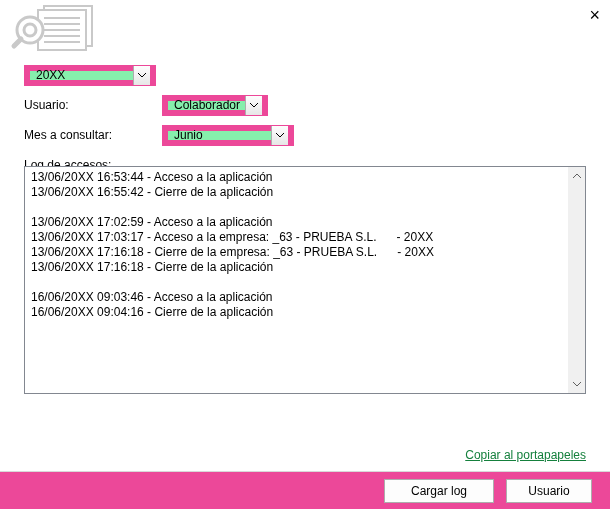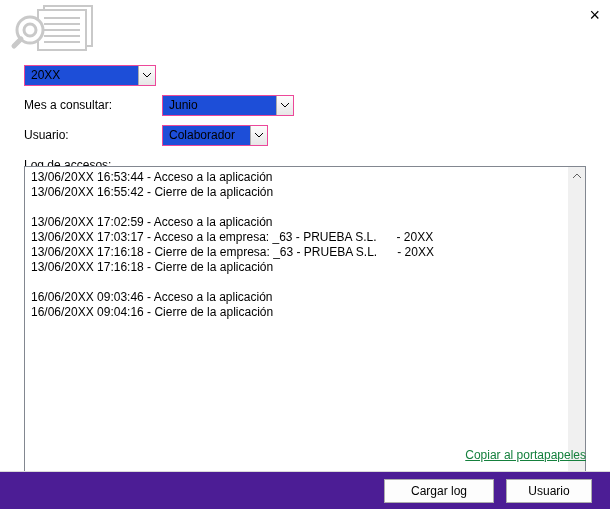--- a/index.html
+++ b/index.html
@@ -29,22 +29,22 @@
   .row {
     display: flex; align-items: center; height: 22px; margin-bottom: 8px;
   }
   .row label {
     width: 138px;
     font-size: 12px;
   }
   .combo {
     position: relative;
     width: 132px; height: 21px;
-    border: 1px solid #ec4899;
-    background: #1d4ed8;
+    border: 6px solid #ec4899;
+    background: #86efac;
     display: flex; align-items: center;
     cursor: default;
   }
   .combo.narrow { width: 106px; }
   .combo .val {
     flex: 1; padding: 0 6px; font-size: 12px; line-height: 19px;
     overflow: hidden; white-space: nowrap;
   }
   .combo .btn {
     width: 17px; height: 19px;
@@ -52,21 +52,21 @@
     background: linear-gradient(#fdfdfd,#e7e7e7);
     display: flex; align-items: center; justify-content: center;
   }
   .combo .btn svg { display: block; }
   .section-label {
     margin-top: 12px; margin-bottom: 4px;
     font-size: 12px;
   }
   .logbox-wrap {
     position: absolute; left: 24px; right: 24px; top: 166px;
-    height: 344px;
+    height: 228px;
     border: 1px solid #828790;
     background: #fff;
   }
   .logbox {
     position: absolute; left: 0; top: 0; right: 17px; bottom: 0;
     padding: 3px 6px;
     font-size: 12px;
     line-height: 15px;
     white-space: pre;
     overflow: hidden;
@@ -85,21 +85,21 @@
   .copy-link {
     position: absolute; right: 24px; top: 448px;
     font-size: 12px; color: #15803d;
     text-decoration: underline; cursor: pointer;
   }
   .footer {
     position: absolute; left: 0; right: 0; bottom: 0; height: 38px;
     border-top: 1px solid #d9d9d9;
     display: flex; justify-content: flex-end; align-items: center;
     padding-right: 18px; gap: 12px;
-    background: #4c1d95;
+    background: #ec4899;
   }
   .btn-std {
     min-width: 86px; height: 24px;
     border: 1px solid #adadad;
     background: #fdfdfd;
     font-size: 12px;
     padding: 0 14px;
     cursor: pointer;
   }
   .btn-std.wide { min-width: 110px; }
@@ -137,34 +137,34 @@
       <div class="combo">
         <div class="val">20XX</div>
         <div class="btn">
           <svg width="8" height="5">
               <path d="M0 0 L4 4 L8 0" fill="none" stroke="#000" stroke-width="1"></path>
             </svg>
         </div>
       </div>
     </div>
     <div class="row">
-      <label>Mes a consultar:</label>
-      <div class="combo">
-        <div class="val">Junio</div>
+      <label>Usuario:</label>
+      <div class="combo narrow">
+        <div class="val">Colaborador</div>
         <div class="btn">
           <svg width="8" height="5">
               <path d="M0 0 L4 4 L8 0" fill="none" stroke="#000" stroke-width="1"></path>
             </svg>
         </div>
       </div>
     </div>
     <div class="row">
-      <label>Usuario:</label>
-      <div class="combo narrow">
-        <div class="val">Colaborador</div>
+      <label>Mes a consultar:</label>
+      <div class="combo">
+        <div class="val">Junio</div>
         <div class="btn">
           <svg width="8" height="5">
               <path d="M0 0 L4 4 L8 0" fill="none" stroke="#000" stroke-width="1"></path>
             </svg>
         </div>
       </div>
     </div>
     <div class="section-label">Log de accesos:</div>
   </div>
 

